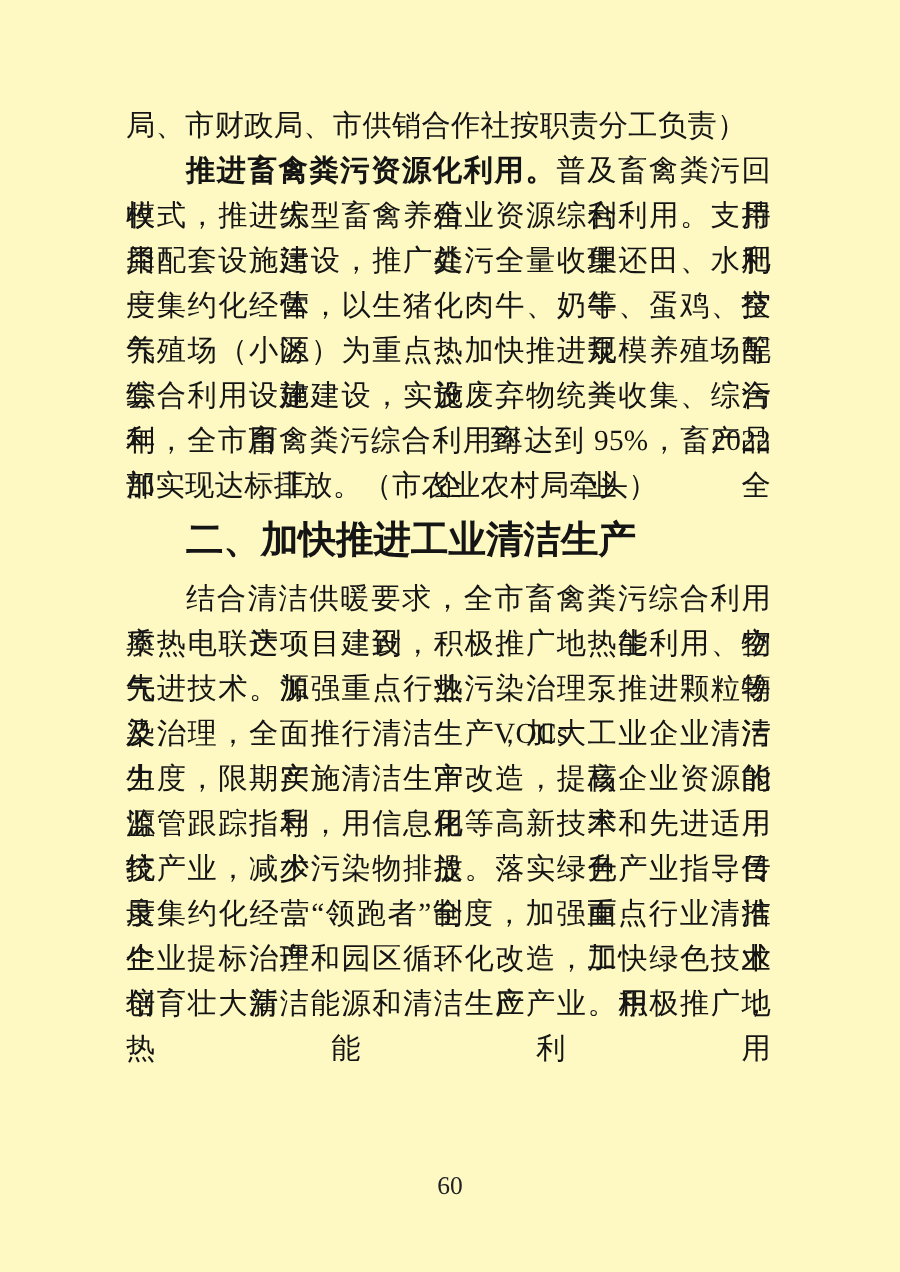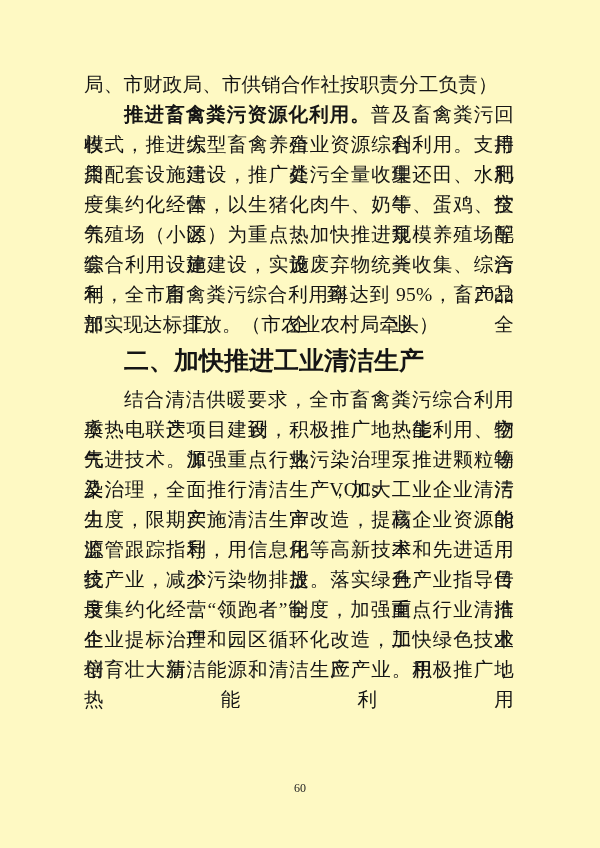--- a/index.html
+++ b/index.html
@@ -51,21 +51,21 @@
     margin-bottom:9px;
     text-align:left;
     text-align-last:left;
   }
   .page-number{
     position:absolute;
     left:0;
     top:781px;
     width:600px;
     text-align:center;
-    font-size:12px;
+    font-size:17px;
     color:#222;
   }
 </style>
 </head>
 <body>
 
 <div class="page">
   <div class="textblock">
 
     <div class="line no-stretch">局、市财政局、市供销合作社按职责分工负责）</div>

